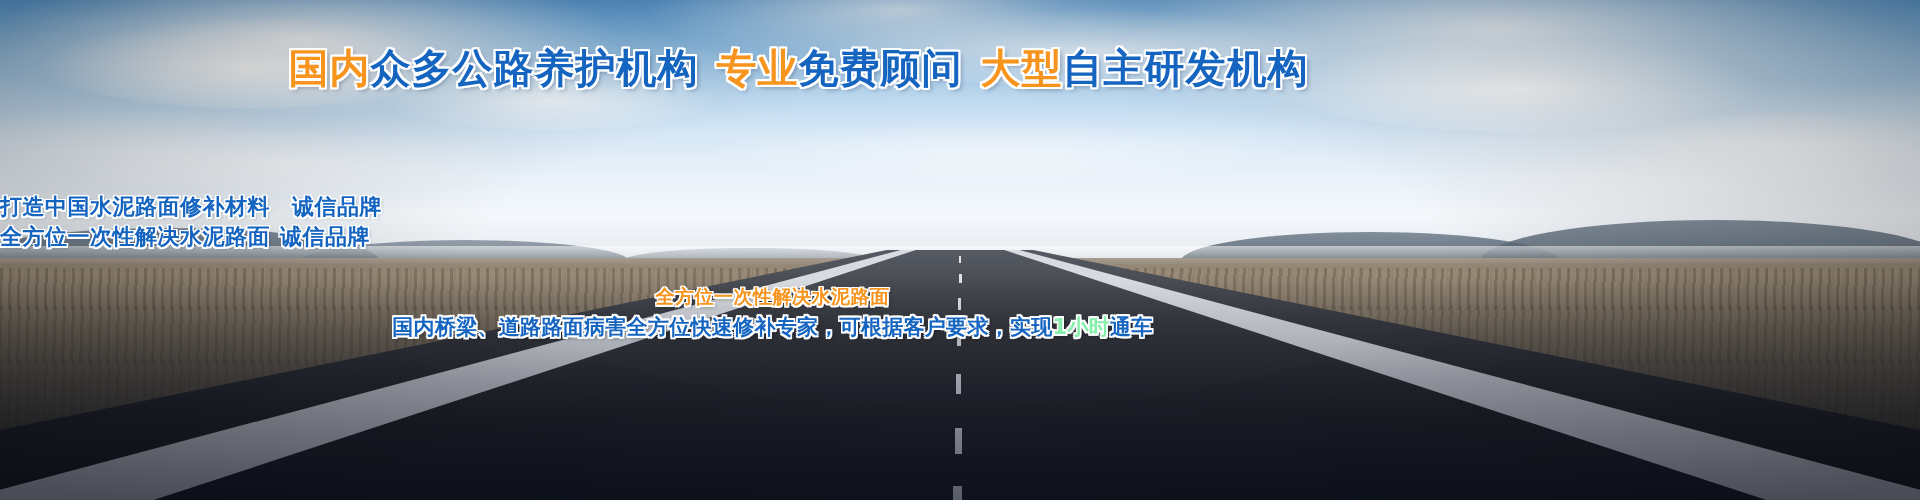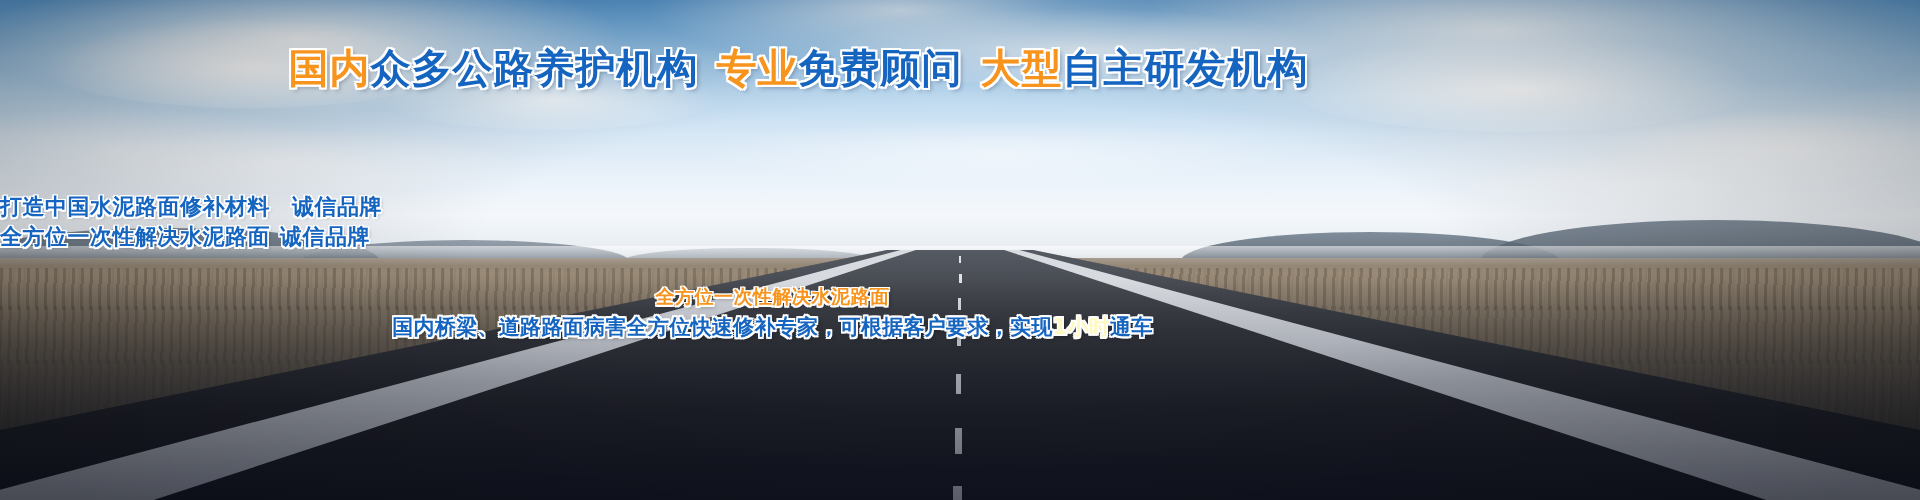--- a/index.html
+++ b/index.html
@@ -222,21 +222,21 @@
     margin-top:3px;
   }
   .bt-last .w-bl{
     color:#1565C0;
     text-shadow:
       1.6px 0 0 #fff,-1.6px 0 0 #fff,0 1.6px 0 #fff,0 -1.6px 0 #fff,
       1.6px 1.6px 0 #fff,-1.6px 1.6px 0 #fff,1.6px -1.6px 0 #fff,-1.6px -1.6px 0 #fff,
       2px 2px 4px rgba(0,0,0,.5);
   }
   .bt-last .w-rd{
-    color:#fef9c3;
+    color:#86efac;
     text-shadow:
       1.6px 0 0 #fff,-1.6px 0 0 #fff,0 1.6px 0 #fff,0 -1.6px 0 #fff,
       1.6px 1.6px 0 #fff,-1.6px 1.6px 0 #fff,1.6px -1.6px 0 #fff,-1.6px -1.6px 0 #fff,
       2px 2px 4px rgba(0,0,0,.5);
   }
 </style>
 </head>
 <body>
 
 <div id="banner">

